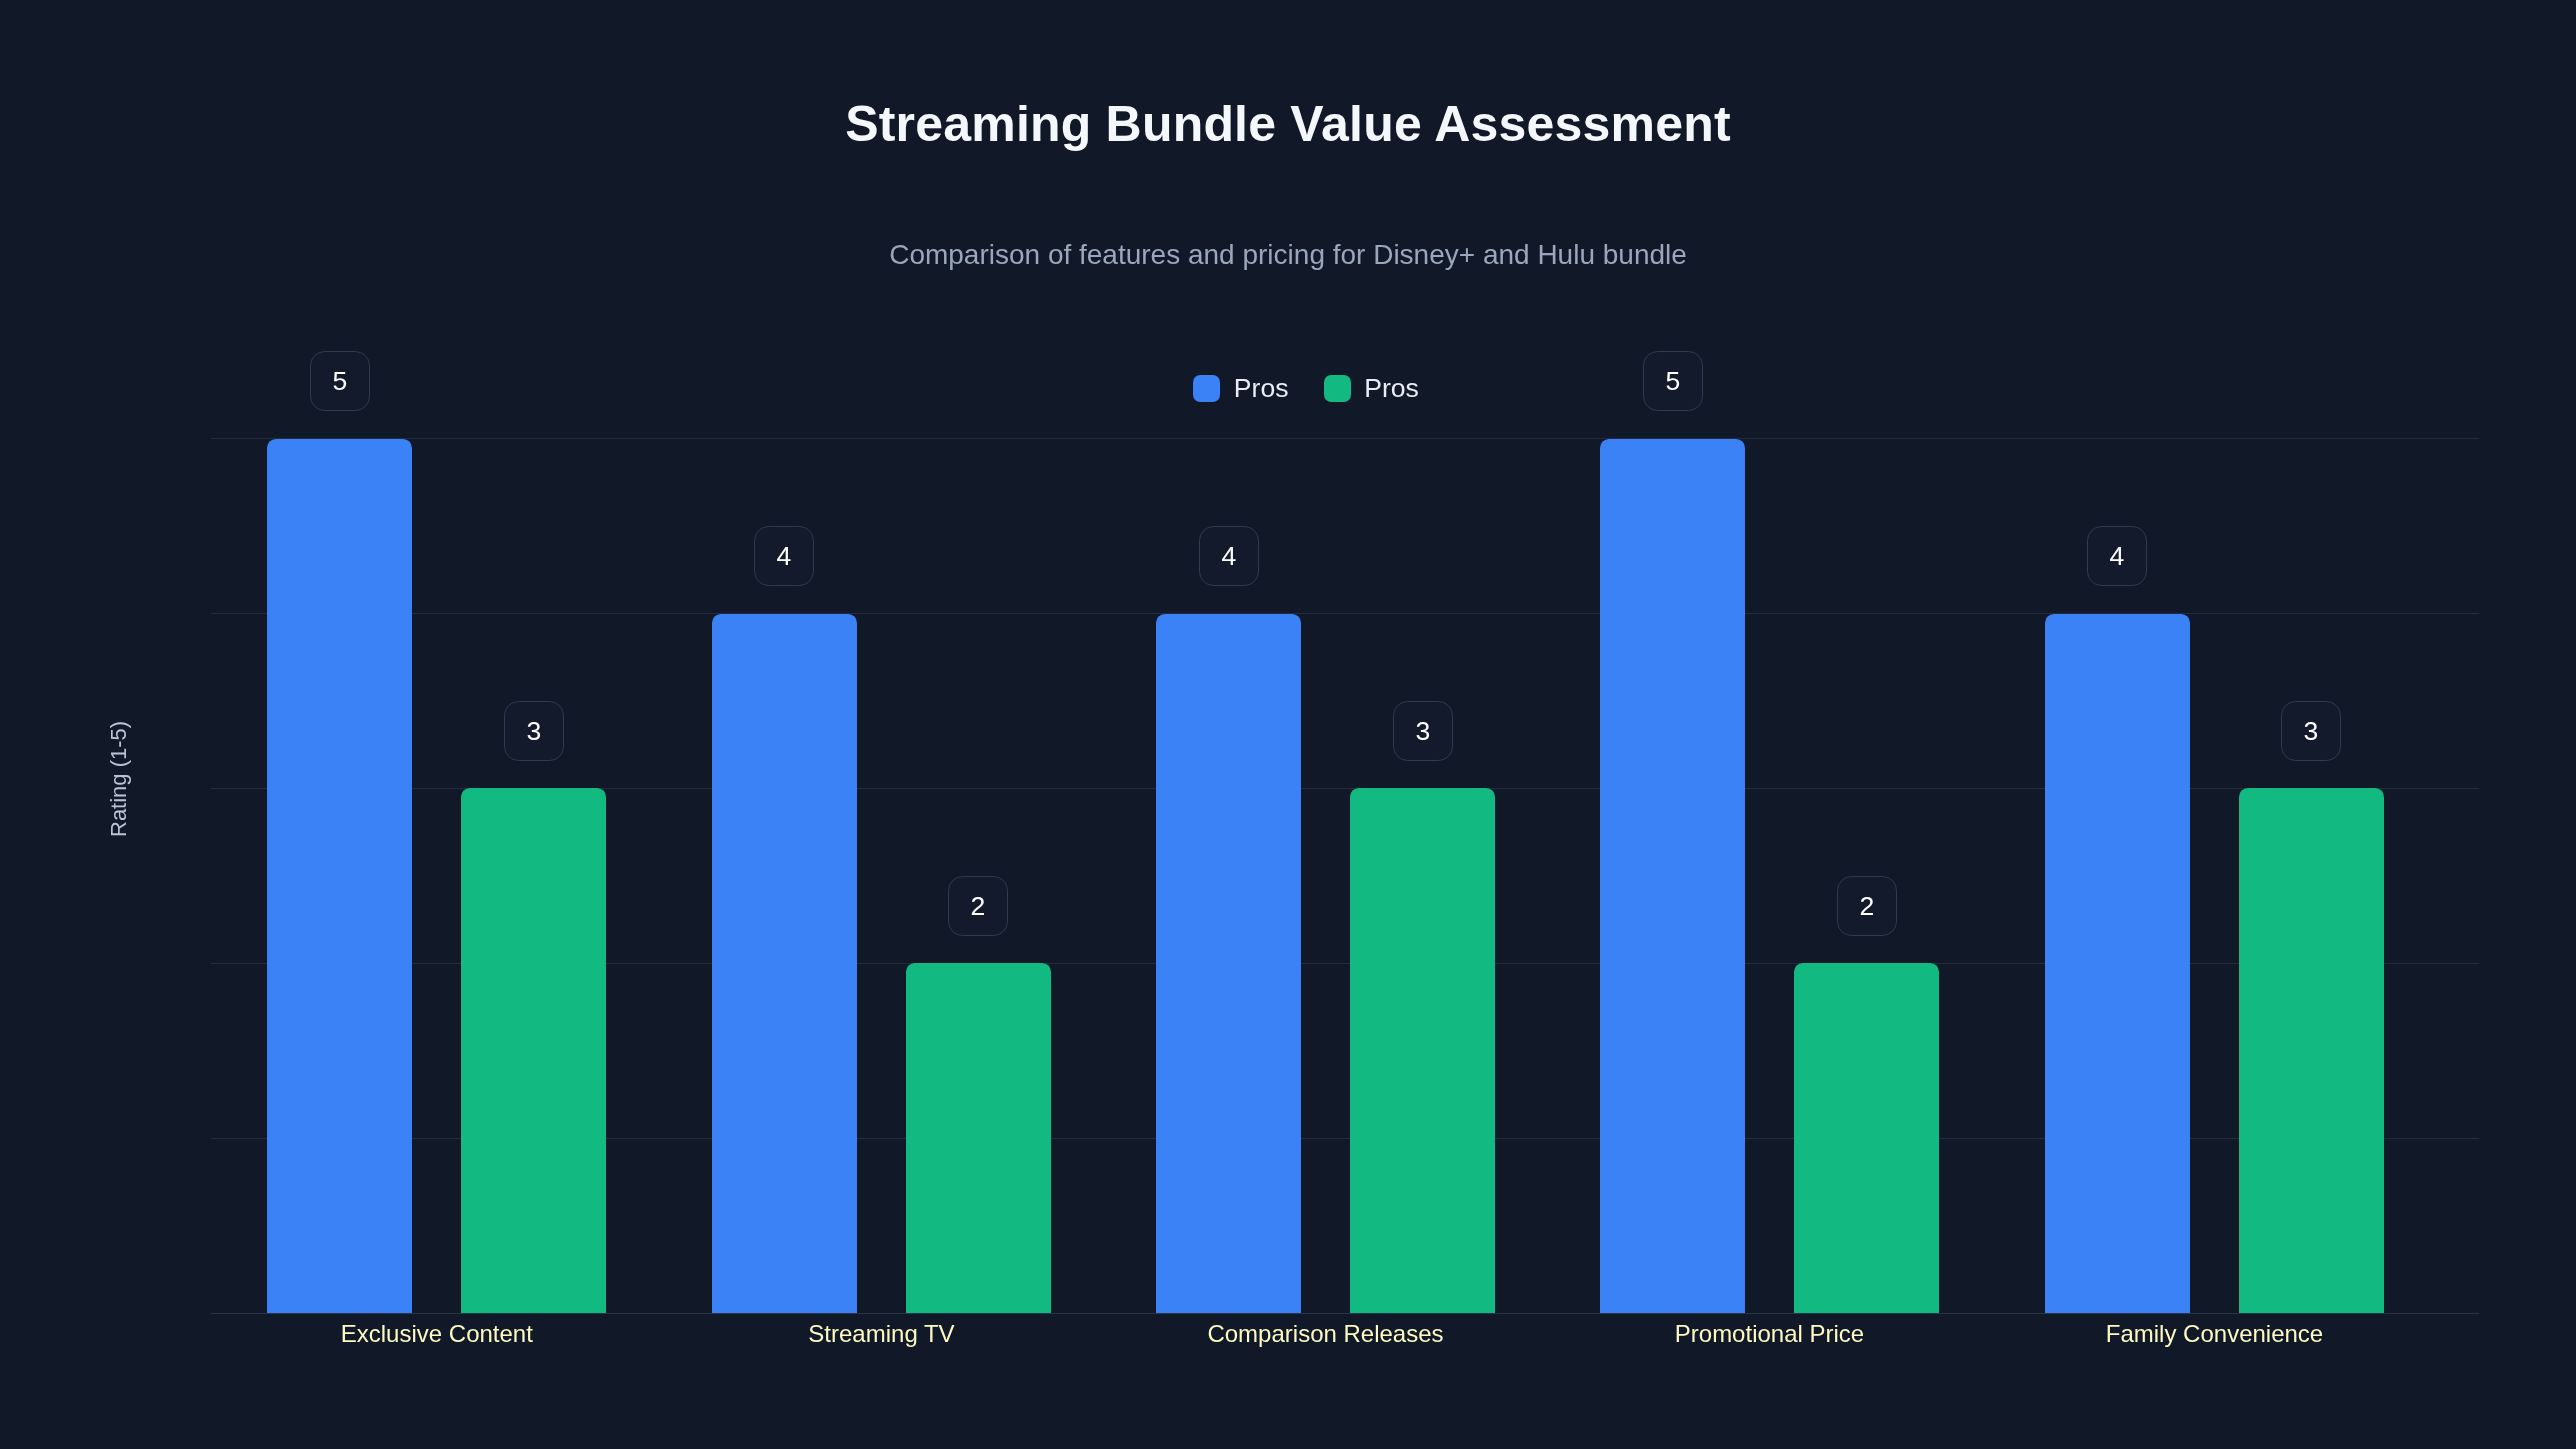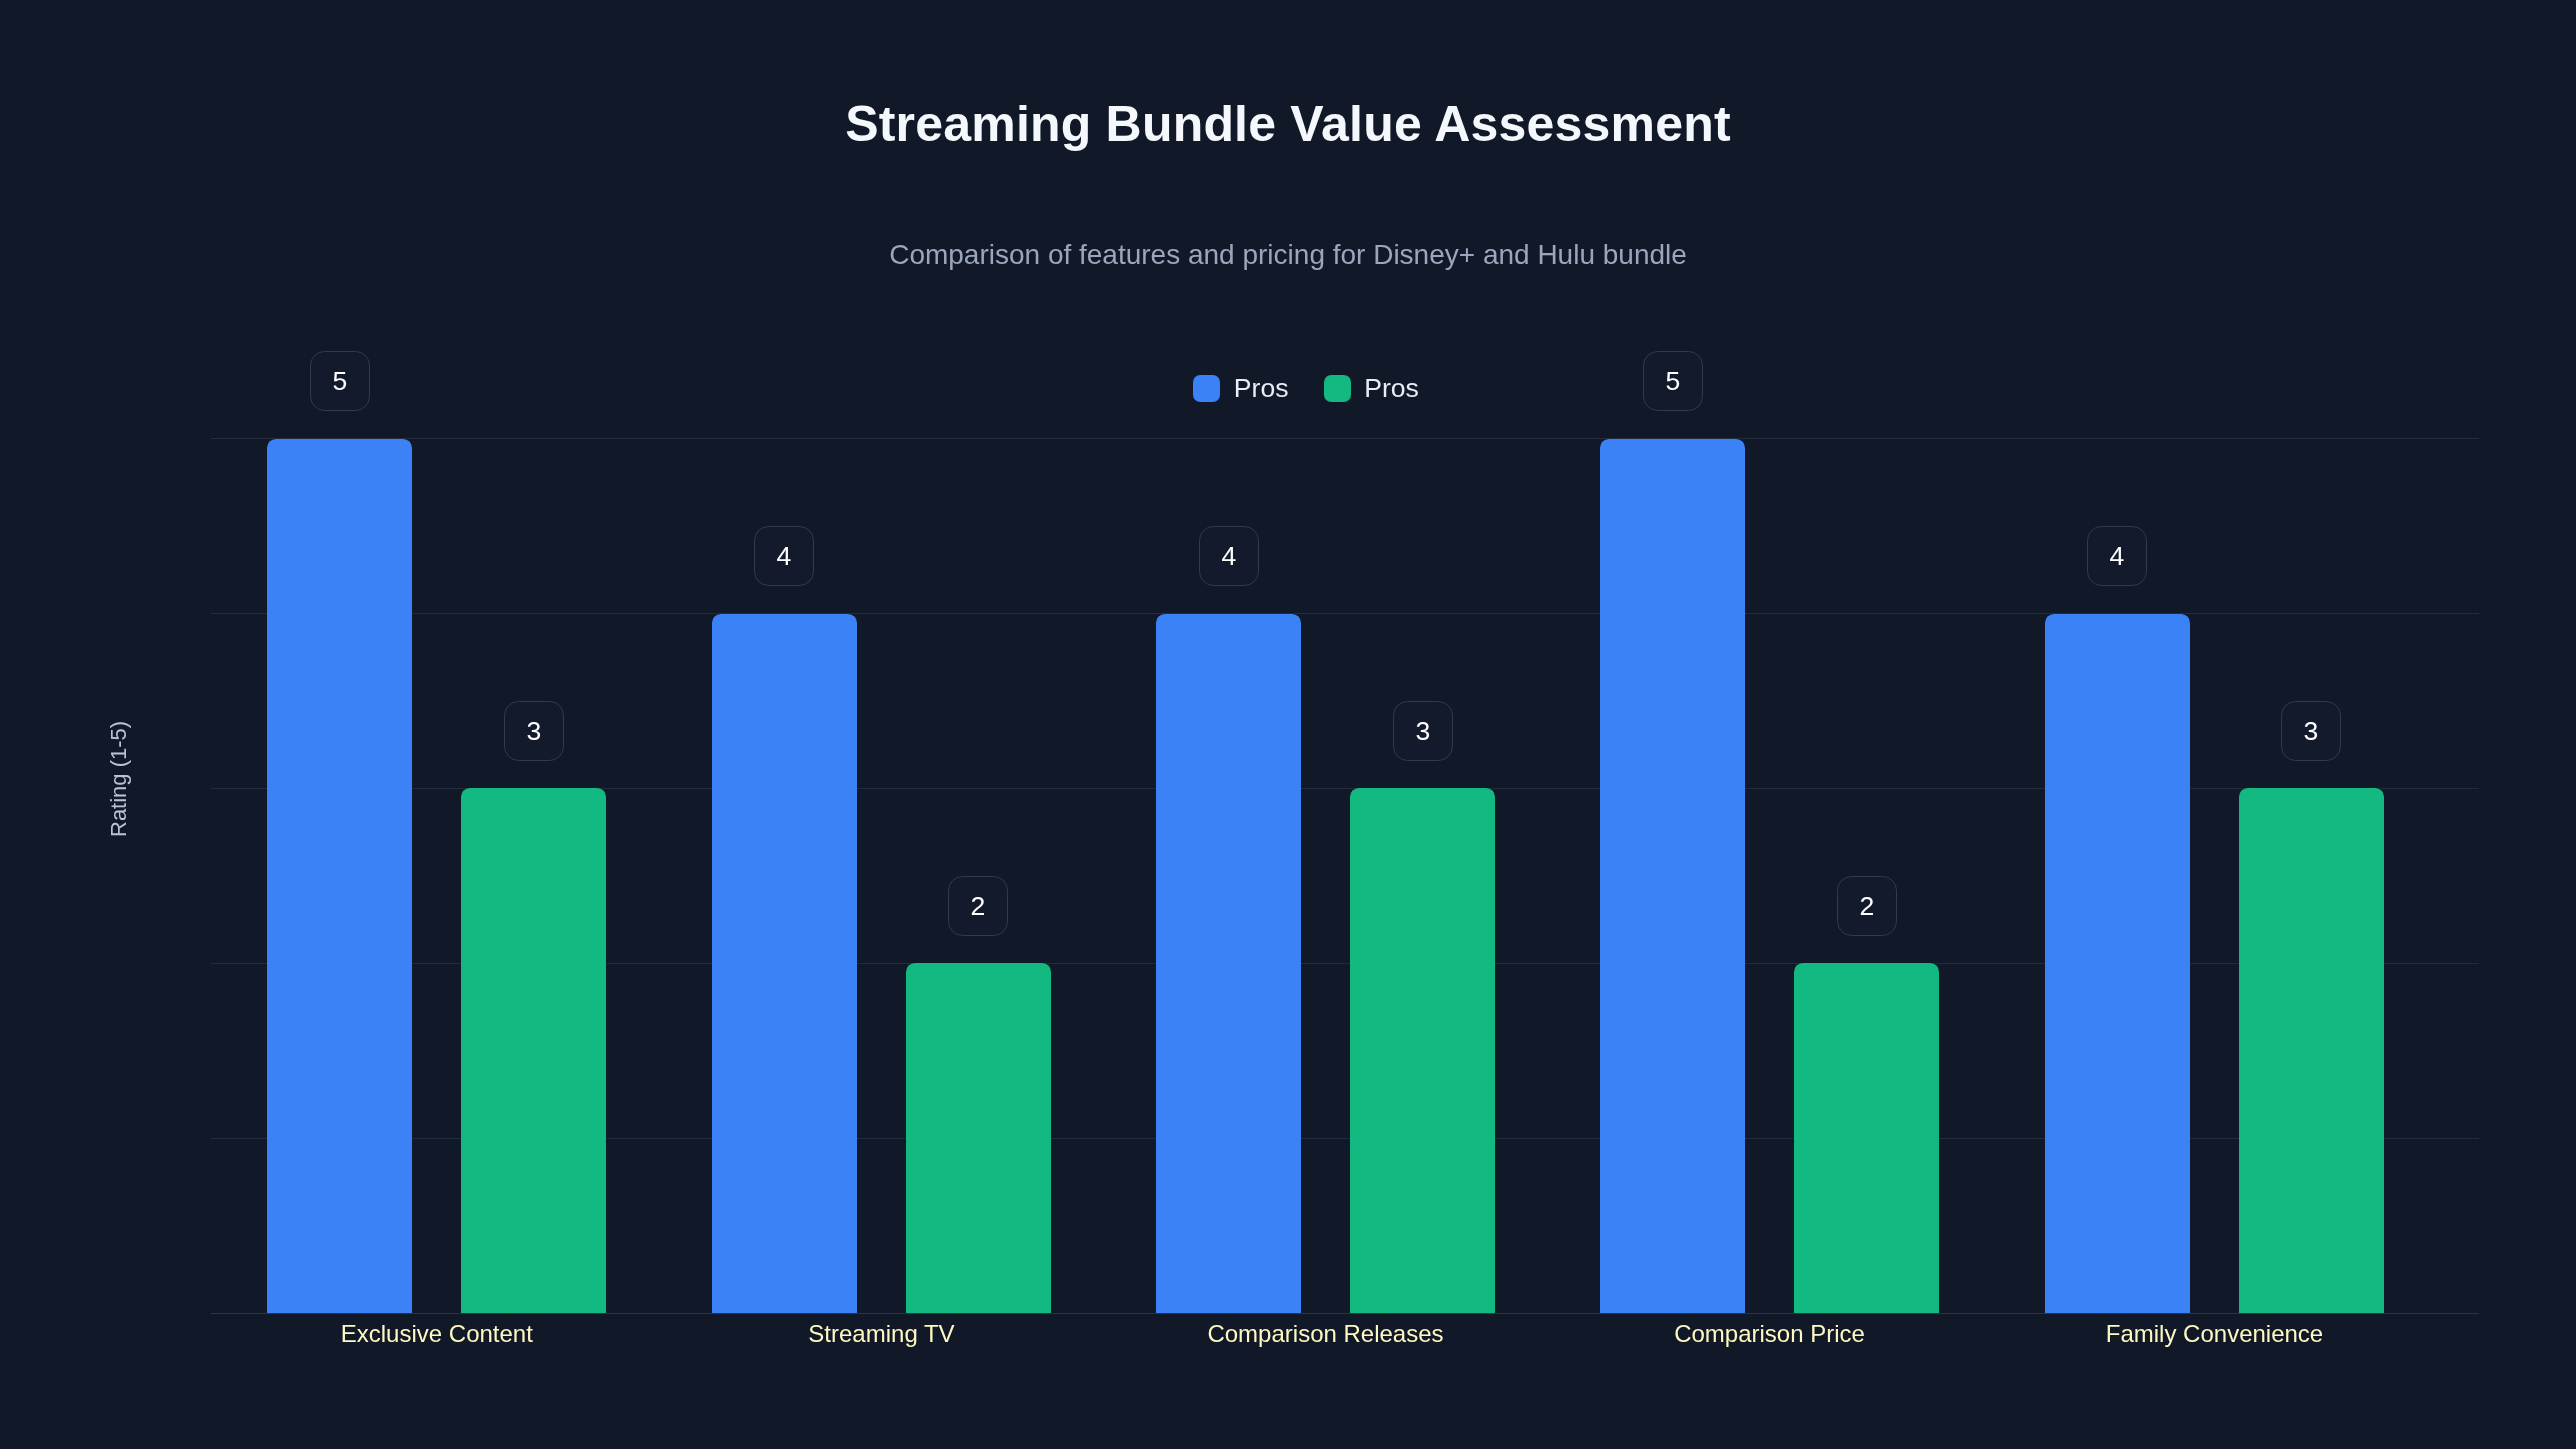--- a/index.html
+++ b/index.html
@@ -182,18 +182,18 @@
         <div class="badge" style="left: 2070px; top: 298px;">3</div>
       </div>
   </div>
 
   <div class="yaxis-title">Rating (1-5)</div>
 
   <div class="xlabels" id="xlabels">
       <div class="xlabel" style="left: -15.7px;">Exclusive Content</div>
       <div class="xlabel" style="left: 429px;">Streaming TV</div>
       <div class="xlabel" style="left: 873px;">Comparison Releases</div>
-      <div class="xlabel" style="left: 1317px;">Comparison Price</div>
+      <div class="xlabel" style="left: 1317px;">Promotional Price</div>
       <div class="xlabel" style="left: 1762px;">Family Convenience</div>
     </div>
 
 </div>
 
 
 </body></html>

